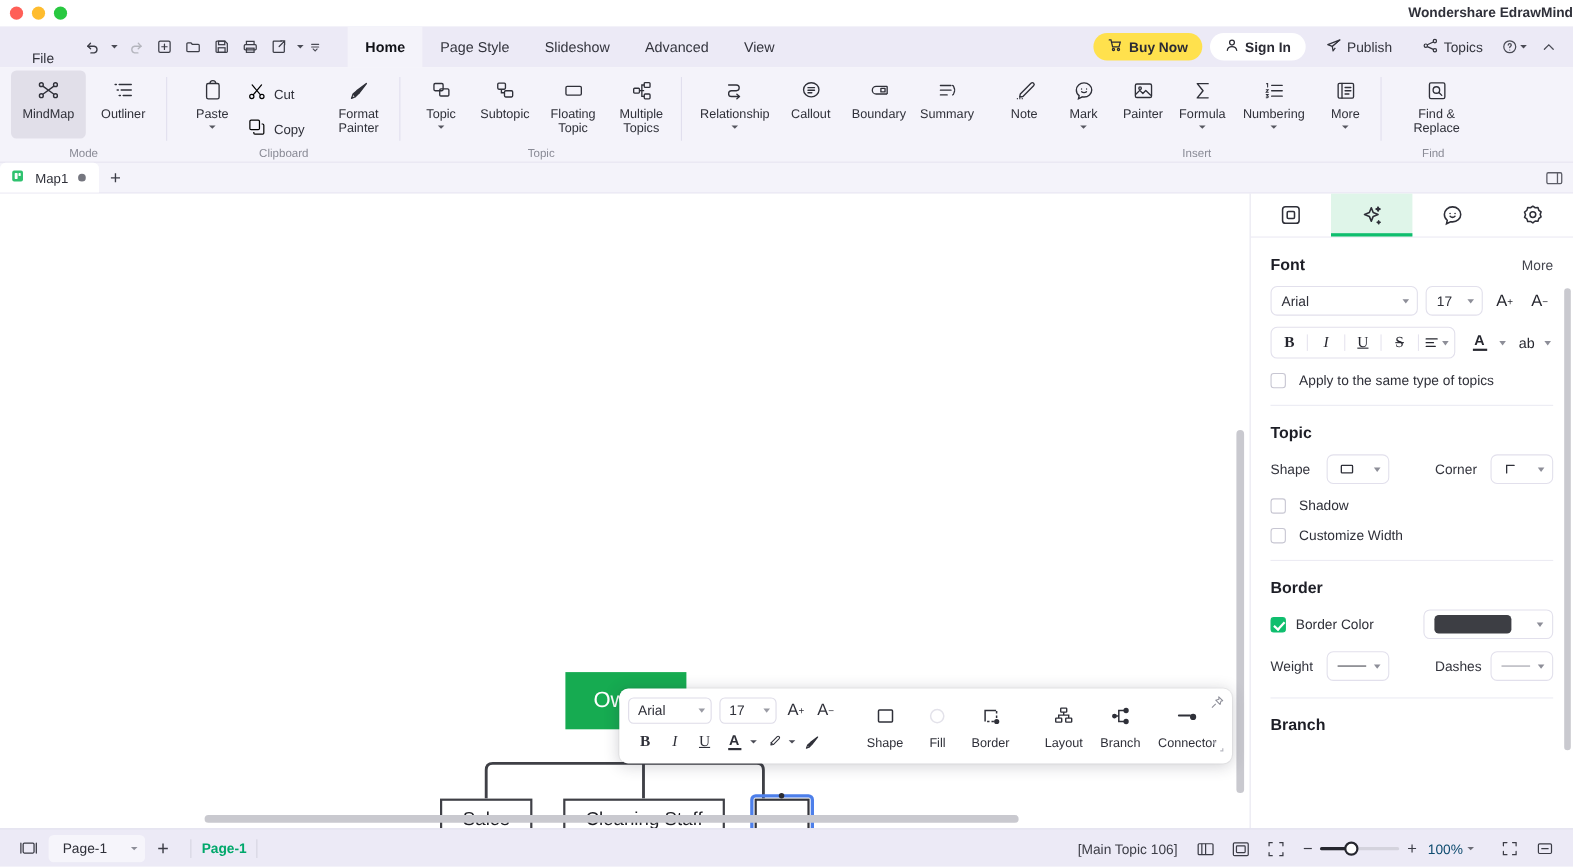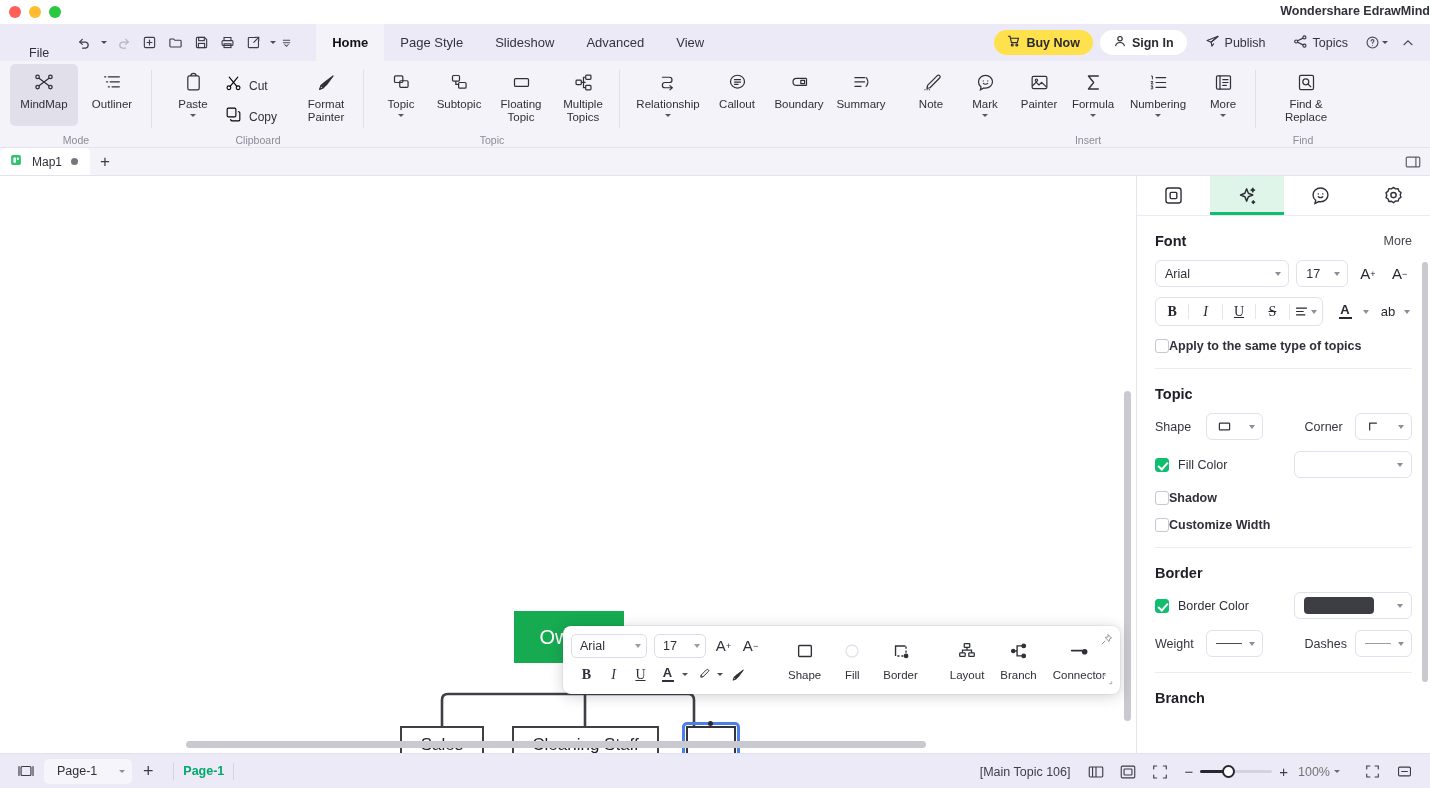--- a/index.html
+++ b/index.html
@@ -174,21 +174,21 @@
   .font-row { display: flex; align-items: center; gap: 7px; margin-top: 11px; }
   .fname { width: 140px; justify-content: space-between; }
   .fsize { width: 54px; justify-content: space-between; }
   .sq-btn { width: 26px; height: 26px; display: flex; align-items: center; justify-content: center; color: #26272f; }
   .style-group {
     display: flex; align-items: center; border: 1px solid #e2e0ec; border-radius: 6px;
     height: 29px; margin-top: 10px; overflow: hidden;
   }
   .style-btn { width: 34px; height: 27px; display: flex; align-items: center; justify-content: center; font-size: 14px; color: #26272f; }
   .style-div { width: 1px; height: 15px; background: #e6e4ef; }
-  .chk-row { display: flex; align-items: flex-end; gap: 0; margin-top: 13px; font-weight: bold; }
+  .chk-row { display: flex; align-items: flex-end; gap: 12px; margin-top: 13px; }
   .chk { width: 14px; height: 14px; border: 1px solid #c7c6d2; border-radius: 3px; background: #fff; flex: 0 0 14px; }
   .chk.on { background: #0fbe6e; border-color: #0fbe6e; position: relative; }
   .chk.on::after {
     content: ""; position: absolute; left: 4px; top: 1px; width: 4px; height: 8px;
     border: solid #fff; border-width: 0 2px 2px 0; transform: rotate(42deg);
   }
   .chk-lb { font-size: 12.5px; color: #2f3039; }
   .divider { height: 1px; background: #ecebf3; margin-top: 15px; }
   .swatch { flex: 1; height: 17px; border-radius: 4px; }
   .swatch.empty { background: #ffffff; }
@@ -210,21 +210,21 @@
   .sb-add { width: 32px; height: 26px; display:flex; align-items:center; justify-content:center; font-size: 18px; color: #3b3c46; }
   .sb-vsep { width: 1px; height: 17px; background: #d6d4e2; margin: 0 9px; }
   .sb-page-active { font-size: 12.5px; font-weight: bold; color: #00a86b; }
   .sb-right { position: absolute; right: 12px; top: 0; height: 35px; display: flex; align-items: center; gap: 4px; }
   .sb-topic { font-size: 12.5px; color: #3c3d46; margin-right: 8px; }
   .zoom-wrap { display: flex; align-items: center; gap: 7px; margin: 0 6px; }
   .zoom-track { width: 72px; height: 3px; background: #d4d3dd; border-radius: 2px; position: relative; }
   .zoom-fill { position: absolute; left: 0; top: 0; height: 3px; width: 28px; background: #26272f; border-radius: 2px; }
   .zoom-knob { position: absolute; left: 22px; top: -5px; width: 13px; height: 13px; border-radius: 50%; background: #fff; border: 2px solid #26272f; }
   .zoom-sign { font-size: 15px; color: #3b3c46; line-height: 1; }
-  .zoom-val { font-size: 12.5px; color: #737373; display: flex; align-items: center; gap: 4px; }
+  .zoom-val { font-size: 12.5px; color: #0c4a6e; display: flex; align-items: center; gap: 4px; }
 </style>
 </head>
 <body>
 
 <div class="app">
 
   <div class="titlebar">
     <div class="traffic">
       <i class="tl-close"></i>
       <i class="tl-min"></i>
@@ -879,28 +879,20 @@
             <i class="cv-sm"></i>
           </div>
           <span class="rp-label" style="margin-left:42px; width:52px;">Corner</span>
           <div class="sel-box" style="width:58px; justify-content:space-between;">
             <svg width="17" height="17" viewBox="0 0 20 20" fill="none" stroke="#2f3039" stroke-width="1.4" stroke-linecap="round">
                 <path d="M5.5 14V6h8"></path>
               </svg>
             <i class="cv-sm"></i>
           </div>
         </div>
-        <div class="rp-row">
-          <span class="chk on"></span>
-          <span class="chk-lb" style="margin-left:9px;">Fill Color</span>
-          <div class="sel-box wide-color" style="margin-left:auto; justify-content:space-between; padding-right:8px;">
-            <span class="swatch empty"></span>
-            <i class="cv-sm"></i>
-          </div>
-        </div>
         <div class="chk-row">
           <span class="chk"></span>
           <span class="chk-lb">Shadow</span>
         </div>
         <div class="chk-row">
           <span class="chk"></span>
           <span class="chk-lb">Customize Width</span>
         </div>
 
         <div class="divider"></div>

